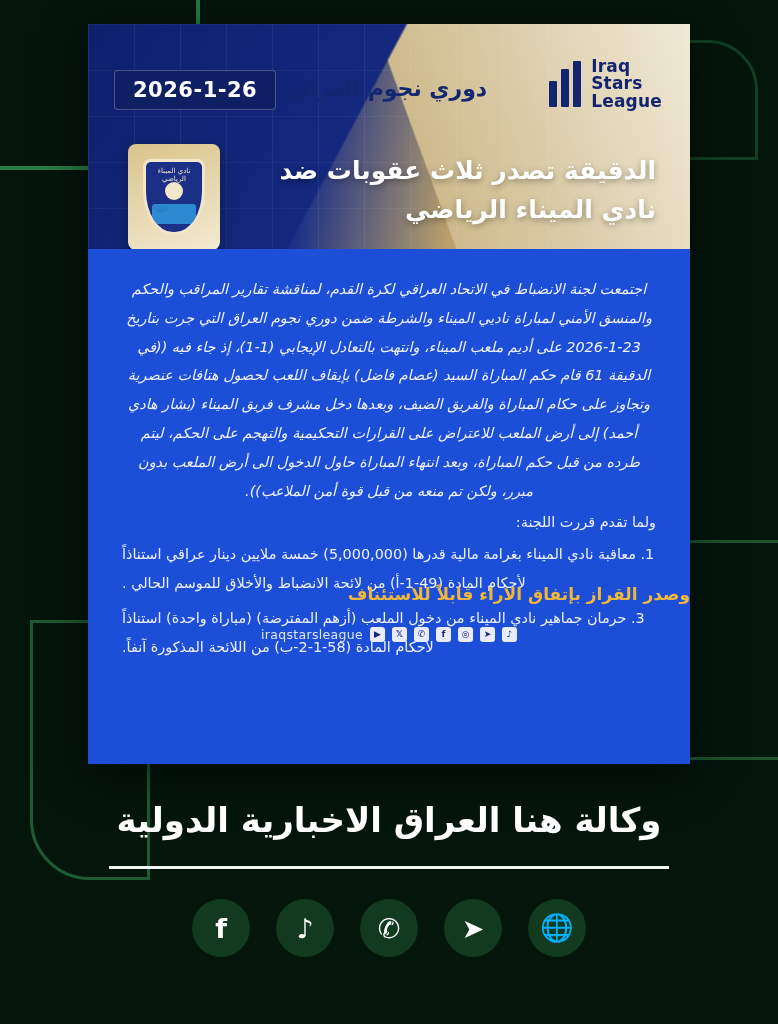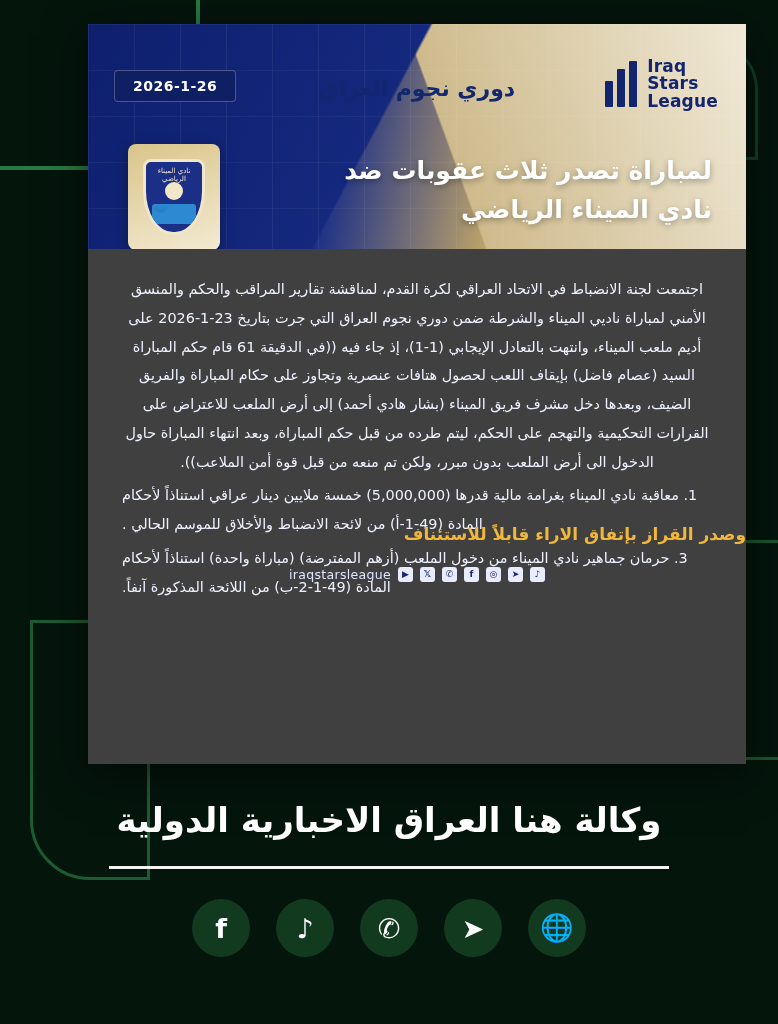--- a/index.html
+++ b/index.html
@@ -27,23 +27,23 @@
   .deco.d1 { left: -40px; top: -30px; width: 240px; height: 200px; border-color:#2e8b50; border-width:4px; border-radius:60px 0 60px 0; opacity:.85;}
   .deco.d2 { left: 30px; top: 620px; width: 120px; height: 260px; border-color:#236d3d; border-radius: 0 60px 0 60px; opacity:.8;}
   .deco.d3 { right: -60px; top: 540px; width: 200px; height: 220px; border-color:#256f3f; border-radius: 60px 0 60px 0; opacity:.7;}
   .deco.d4 { right: 20px; top: 40px; width: 150px; height: 120px; border-color:#1d5c33; border-radius: 0 50px 0 50px; opacity:.6;}
 
   
   .card {
     position: absolute;
     left: 88px;
     top: 24px;
-    width: 658px;
+    width: 602px;
     height: 740px;
-    background: #404040;
+    background: #1d4ed8;
     box-shadow: 0 10px 40px rgba(0,0,0,.55);
     overflow: hidden;
   }
   
   .card-header {
     position: relative;
     height: 225px;
     background: linear-gradient(100deg, #0e1f6e 0%, #1b2f86 38%, #b9a06a 62%, #e8dcc0 100%);
     overflow: hidden;
   }
@@ -76,21 +76,21 @@
   .logo-text{ color:#13256f; font-weight:bold; line-height:1.02; font-size:17px; letter-spacing:.2px; }
   .logo-text span{ display:block; }
   .hdr-script{
     position:absolute; top:52px; left:50%; transform:translateX(-50%);
     color:#132770; font-size:22px; font-weight:bold; z-index:4;
     font-family:"DejaVu Sans", sans-serif;
   }
   .date-chip{
     position:absolute; top:46px; left:26px;
     background:#0f1f63; color:#ffffff; font-weight:bold;
-    padding:7px 18px; border-radius:4px; font-size:14px;
+    padding:7px 18px; border-radius:4px; font-size:21px;
     border:1px solid rgba(255,255,255,.25); direction:ltr; z-index:5;
     letter-spacing:.5px;
   }
   .headline{
     position:absolute; right:34px; top:128px; width:400px;
     color:#ffffff; font-size:25px; font-weight:bold; line-height:1.55;
     text-align:right; z-index:5; text-shadow:0 2px 6px rgba(0,0,0,.35);
   }
   .club-badge{
     position:absolute; left:40px; top:120px; width:92px; height:106px;
@@ -127,21 +127,21 @@
     padding: 26px 34px 0 34px;
     color:#ffffff;
   }
   .body-text{
     font-size:14.4px;
     line-height:2.0;
     text-align:center;
     color:#eef1ff;
   }
   .body-text p{ margin-bottom:2px; }
-  .intro{ text-align:center; }
+  .intro{ text-align:center;font-style:italic; }
   .numbered{ margin-top:4px; text-align:right; }
   .numbered li{
     list-style:none;
     font-size:14.4px;
     line-height:2.0;
     margin-bottom:6px;
     text-align:left;
   }
   .after-note{ text-align:right; margin-top:2px; }
   .verdict{
@@ -206,39 +206,40 @@
           <span>Stars</span>
           <span>League</span>
         </div>
       </div>
 
       <div class="hdr-script">دوري نجوم العراق</div>
 
       <div class="date-chip">2026-1-26</div>
 
       <div class="headline">
-        <div>لمباراة تصدر ثلاث عقوبات ضد</div>
+        <div>الدقيقة تصدر ثلاث عقوبات ضد</div>
         <div>نادي الميناء الرياضي</div>
       </div>
 
       <div class="club-badge">
         <div class="crest">
           <div class="c-top">نادي الميناء الرياضي</div>
           <div class="c-ball"></div>
           <div class="c-wave"></div>
         </div>
       </div>
     </div>
 
     <div class="card-body">
       <div class="body-text">
         <p class="intro">اجتمعت لجنة الانضباط في الاتحاد العراقي لكرة القدم، لمناقشة تقارير المراقب والحكم والمنسق الأمني لمباراة ناديي الميناء والشرطة ضمن دوري نجوم العراق التي جرت بتاريخ 23-1-2026 على أديم ملعب الميناء، وانتهت بالتعادل الإيجابي (1-1)، إذ جاء فيه ((في الدقيقة 61 قام حكم المباراة السيد (عصام فاضل) بإيقاف اللعب لحصول هتافات عنصرية وتجاوز على حكام المباراة والفريق الضيف، وبعدها دخل مشرف فريق الميناء (بشار هادي أحمد) إلى أرض الملعب للاعتراض على القرارات التحكيمية والتهجم على الحكم، ليتم طرده من قبل حكم المباراة، وبعد انتهاء المباراة حاول الدخول الى أرض الملعب بدون مبرر، ولكن تم منعه من قبل قوة أمن الملاعب)).</p>
+        <p class="after-note">ولما تقدم قررت اللجنة:</p>
         <ul class="numbered">
           <li>1. معاقبة نادي الميناء بغرامة مالية قدرها (5,000,000) خمسة ملايين دينار عراقي استناذاً لأحكام المادة (49-1-أ) من لائحة الانضباط والأخلاق للموسم الحالي .</li>
-          <li>3. حرمان جماهير نادي الميناء من دخول الملعب (أزهم المفترضة) (مباراة واحدة) استناذاً لأحكام المادة (49-1-2-ب) من اللائحة المذكورة آنفاً.</li>
+          <li>3. حرمان جماهير نادي الميناء من دخول الملعب (أزهم المفترضة) (مباراة واحدة) استناذاً لأحكام المادة (58-1-2-ب) من اللائحة المذكورة آنفاً.</li>
         </ul>
       </div>
 
       <div class="verdict">وصدر القراز بإتفاق الاراء قابلاً للاستئناف</div>
 
       <div class="handle-row">
         <span class="handle">iraqstarsleague</span>
         <span class="mini-ic">▶</span>
         <span class="mini-ic">𝕏</span>
         <span class="mini-ic">✆</span>

